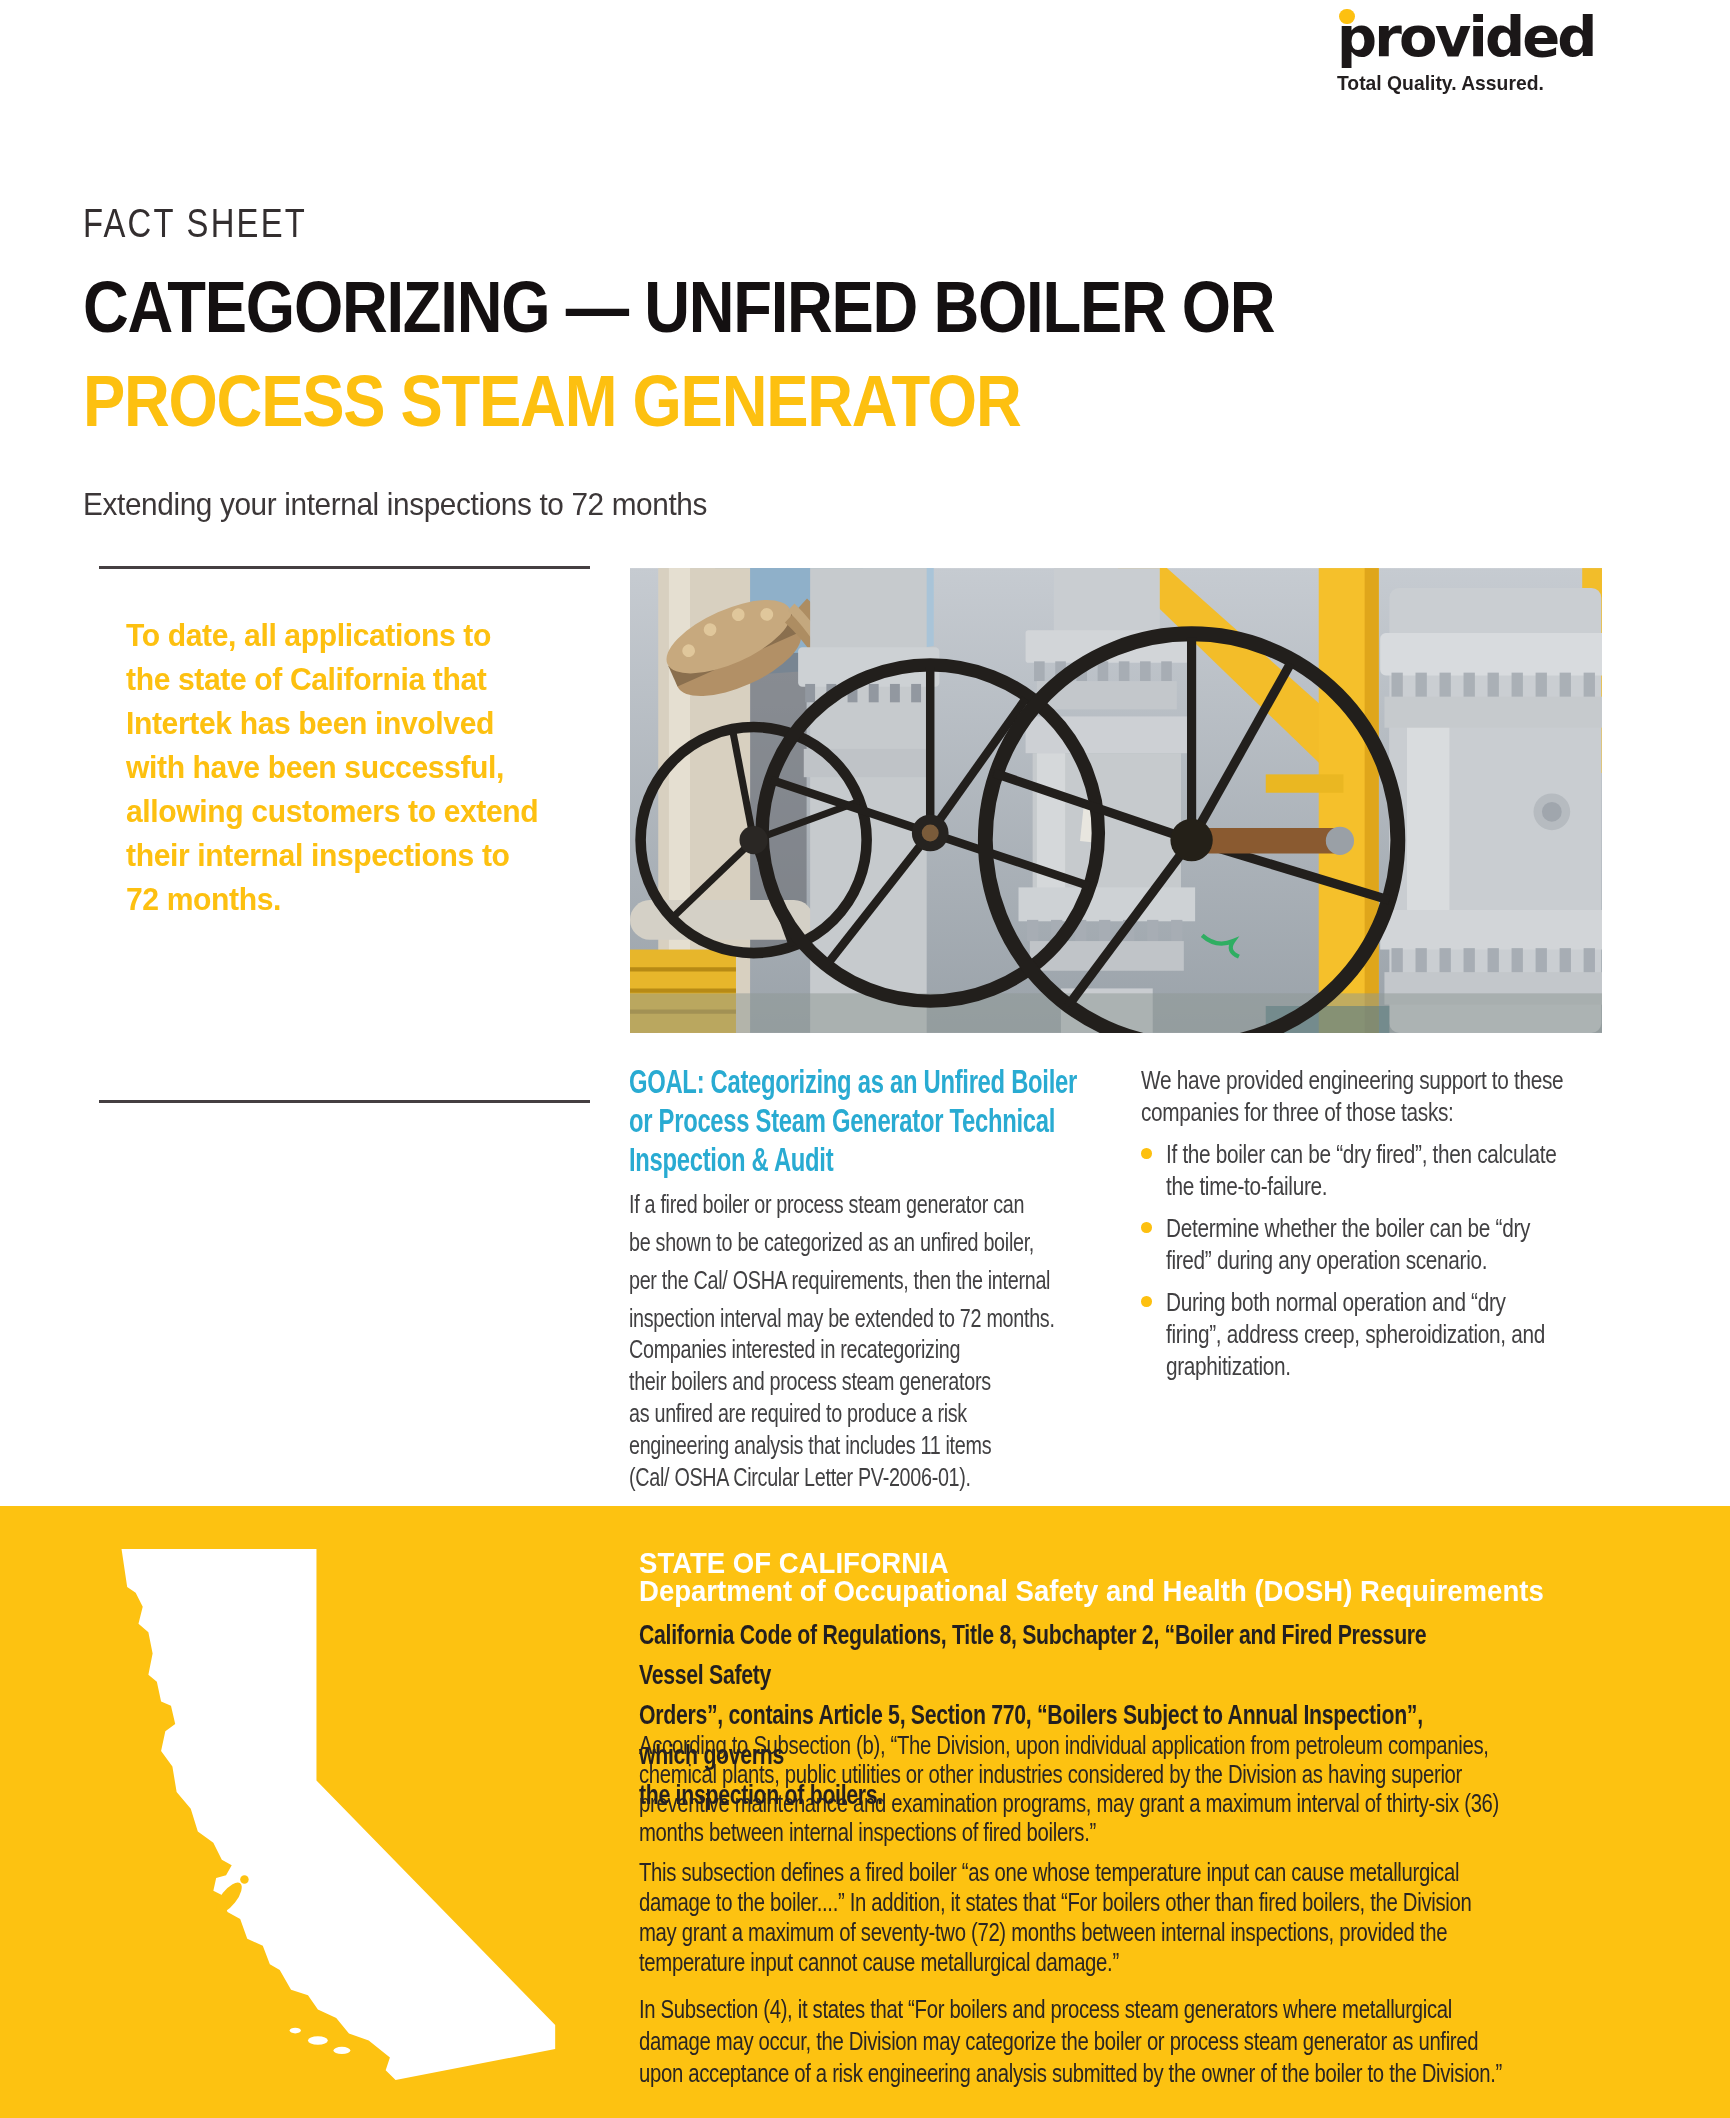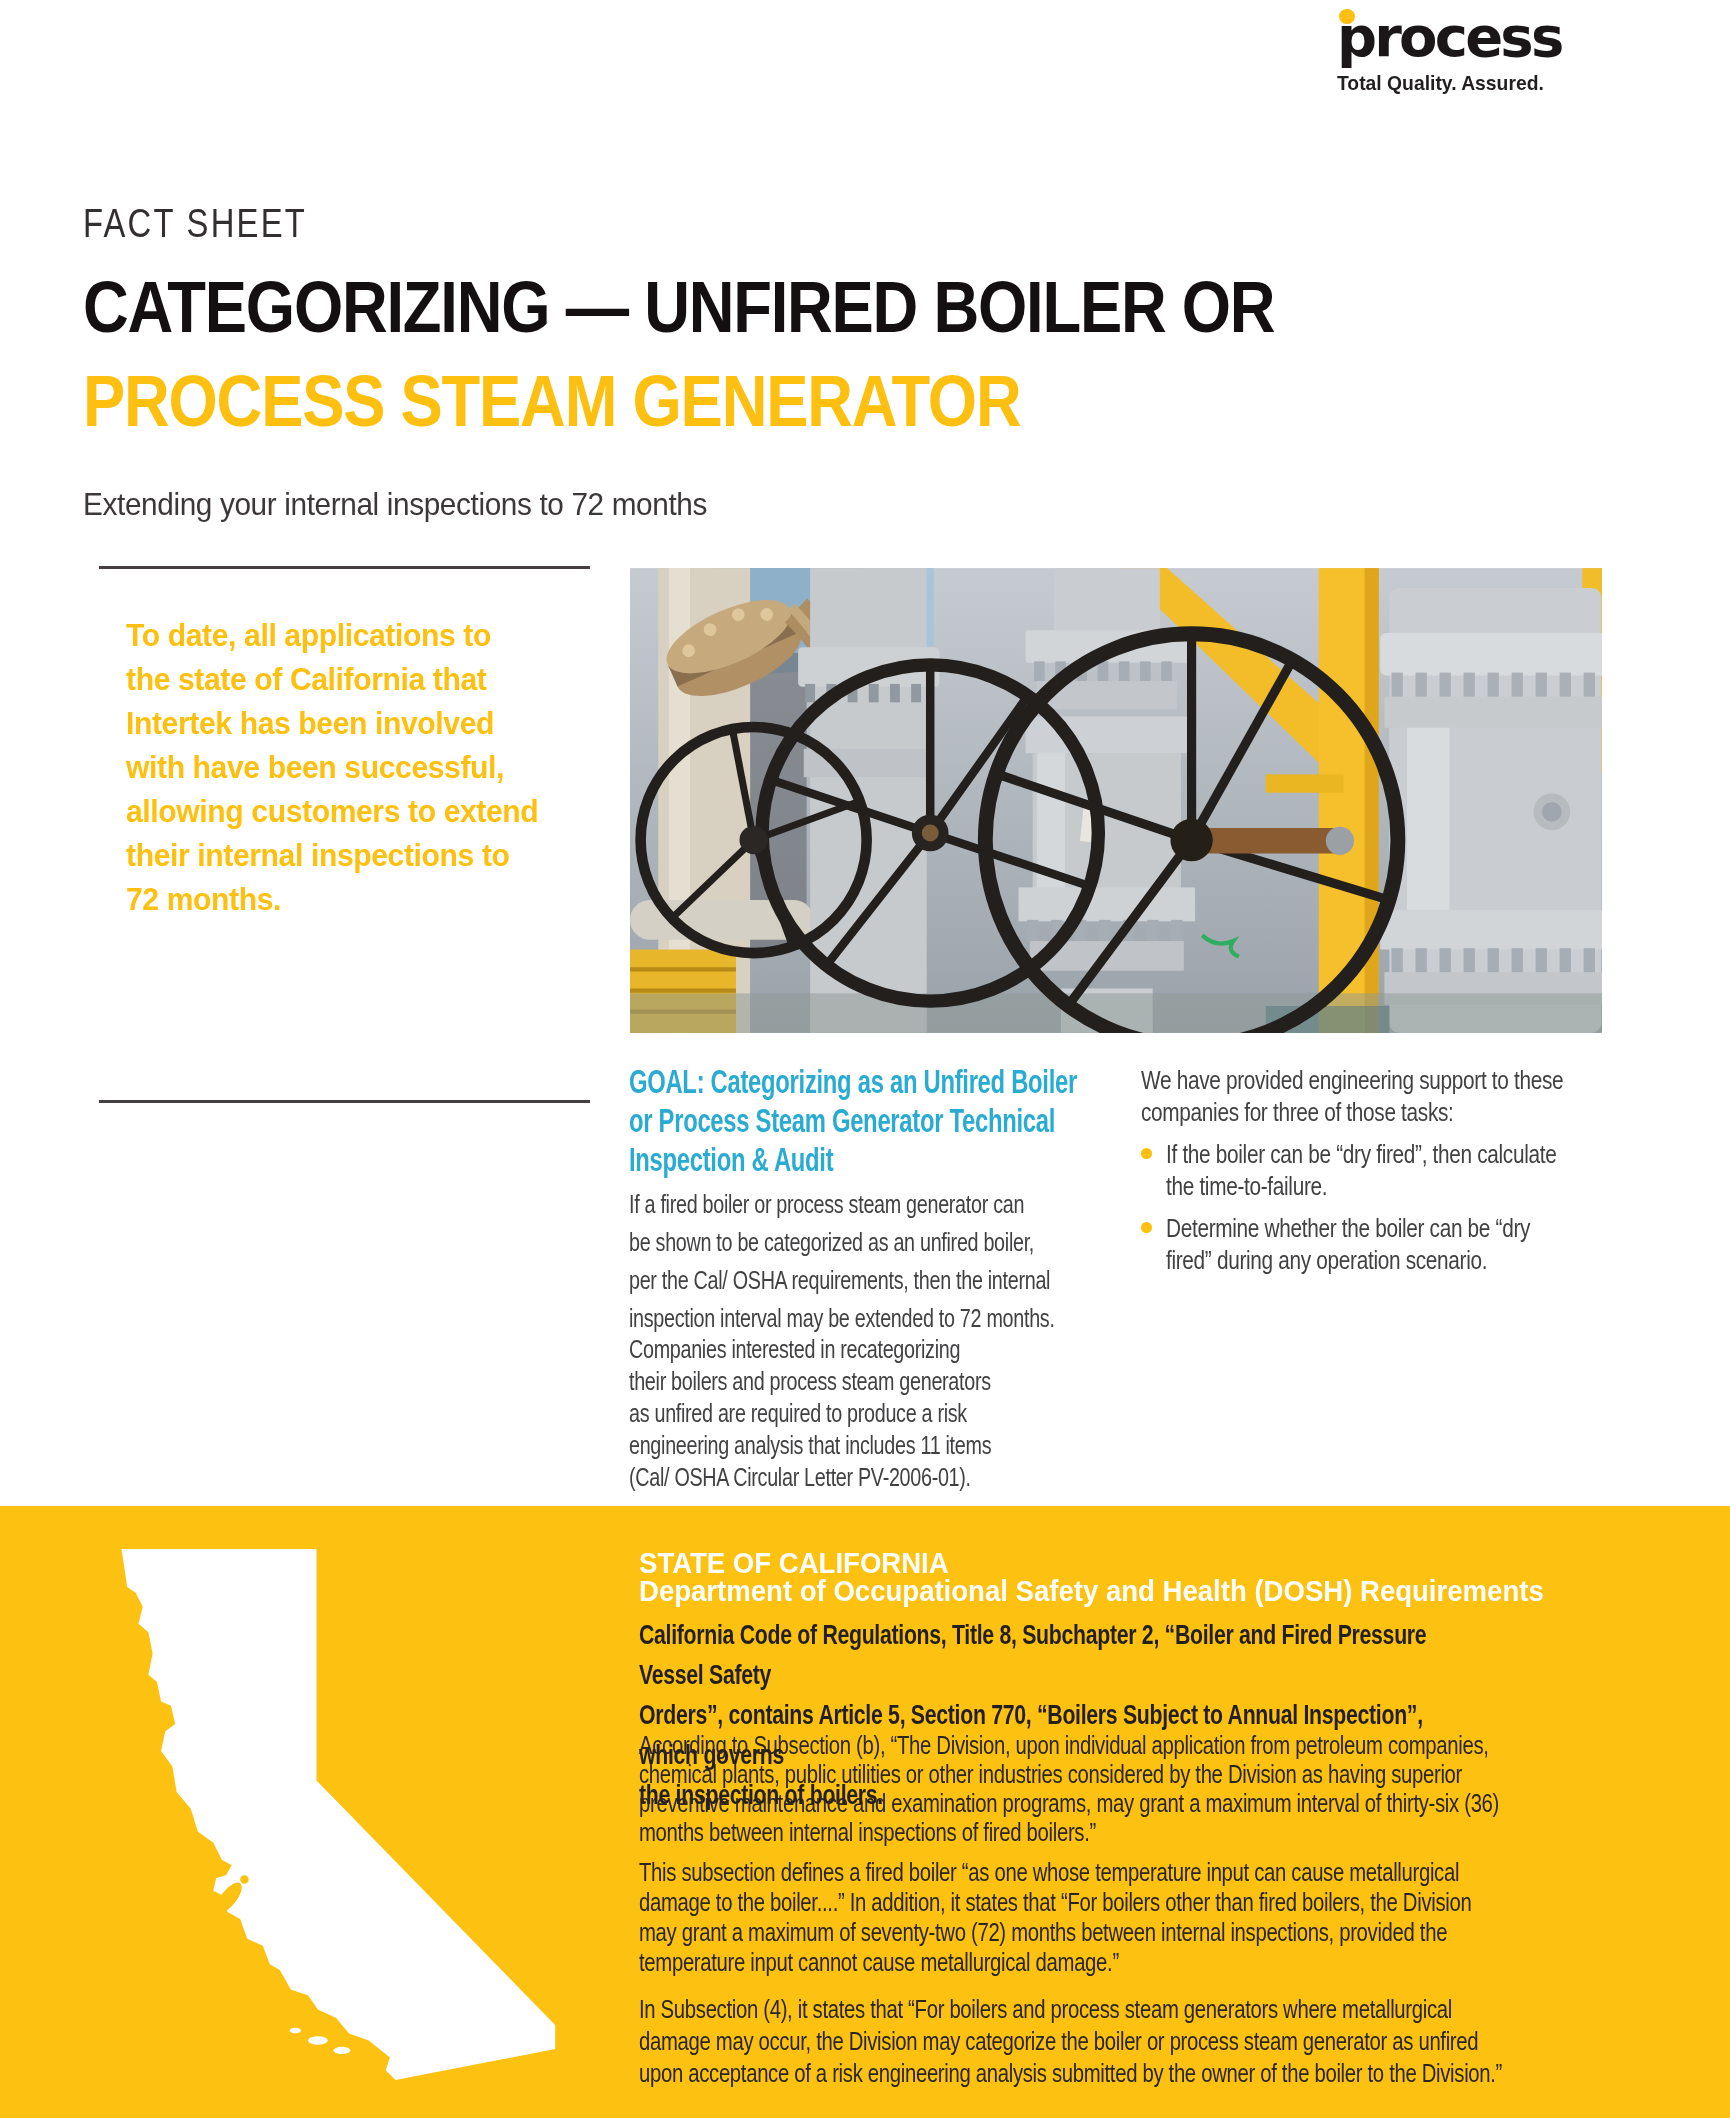--- a/index.html
+++ b/index.html
@@ -59,21 +59,21 @@
   .ca-body{left:639px;font-size:25.4px;color:#2a2523;letter-spacing:-0.4px;--sx:.80;}
   .ca-p1{top:225px;line-height:29px;}
   .ca-p2{top:351px;line-height:30px;}
   .ca-p3{top:487px;line-height:32px;}
 </style>
 </head>
 <body>
 
 <div class="page">
 
-  <div class="abs logo">process</div>
+  <div class="abs logo">provided</div>
   <div class="abs logo-dot"></div>
   <div class="abs cond tagline">Total Quality. Assured.</div>
 
   <div class="abs cond kicker">FACT SHEET</div>
   <div class="abs cond title-line title-1">CATEGORIZING — UNFIRED BOILER OR</div>
   <div class="abs cond title-line title-2">PROCESS STEAM GENERATOR</div>
   <div class="abs cond subtitle">Extending your internal inspections to 72 months</div>
 
   <div class="abs rule rule-top"></div>
   <div class="abs cond pre pullquote">To date, all applications to
@@ -243,20 +243,26 @@
   <ul class="abs bullet-list">
     <li class="bullet-item">
       <span class="bullet-dot"></span>
       <span class="cond pre bullet-text">If the boiler can be “dry fired”, then calculate
 the time-to-failure.</span>
     </li>
     <li class="bullet-item">
       <span class="bullet-dot"></span>
       <span class="cond pre bullet-text">Determine whether the boiler can be “dry
 fired” during any operation scenario.</span>
+    </li>
+    <li class="bullet-item">
+      <span class="bullet-dot"></span>
+      <span class="cond pre bullet-text">During both normal operation and “dry
+firing”, address creep, spheroidization, and
+graphitization.</span>
     </li>
   </ul>
 
   <div class="abs ca-section">
     <svg class="abs ca-map" viewBox="0 0 640 760" role="img">
       <path fill="#ffffff" d="M22,4 L298,4 L298,332 L636,678 L636,712 L410,756 L396,742 L402,724
         L372,700 L344,690 L326,668 L300,656 L286,636 L262,628 L246,600 L232,592 L222,566 L200,556
         L190,528 L172,518 L164,494 L152,488 L156,470 L170,466 L178,452 L164,444 L152,420 L130,404
         L120,372 L100,348 L94,312 L78,290 L84,262 L98,252 L92,226 L78,220 L72,192 L60,182 L66,152
         L60,122 L46,110 L52,86 L42,66 L30,58 Z"></path>

